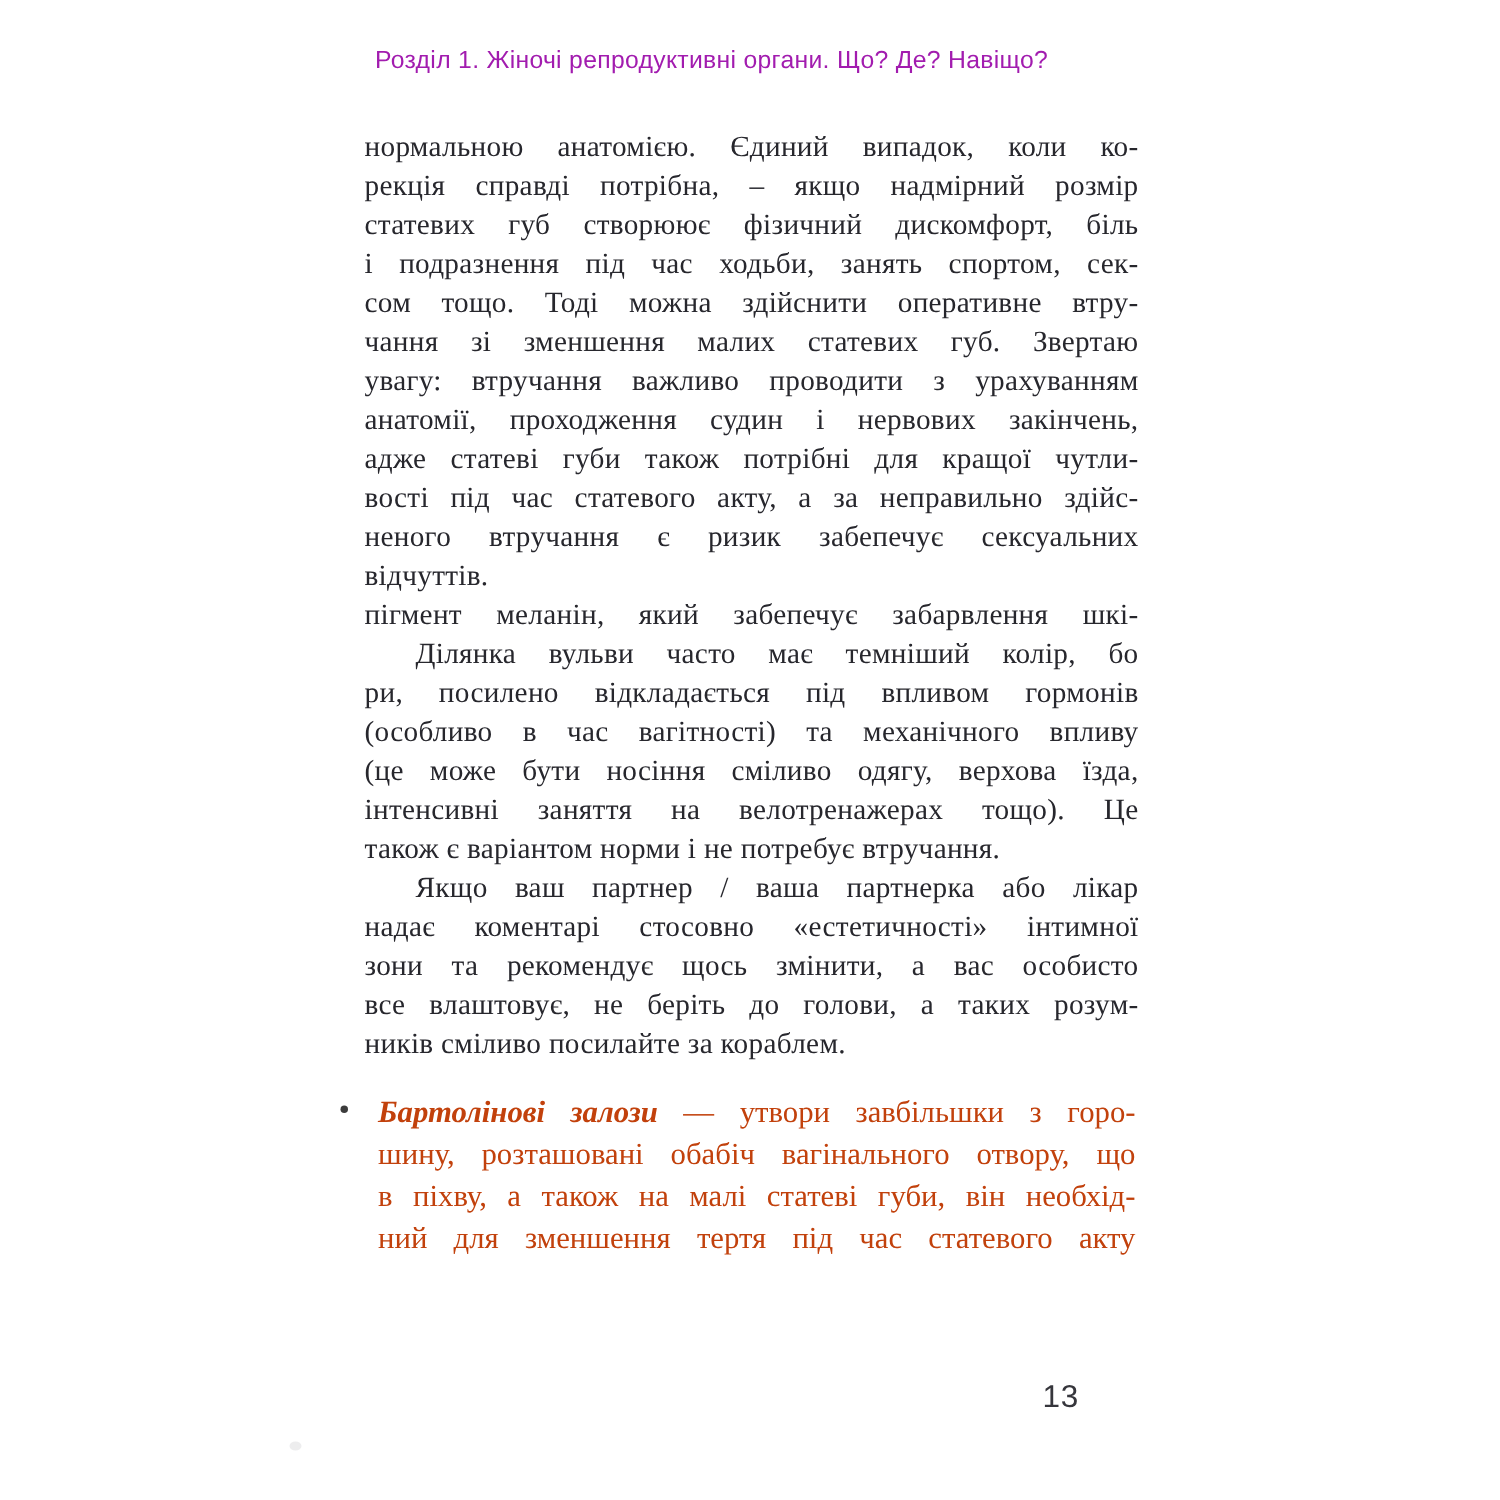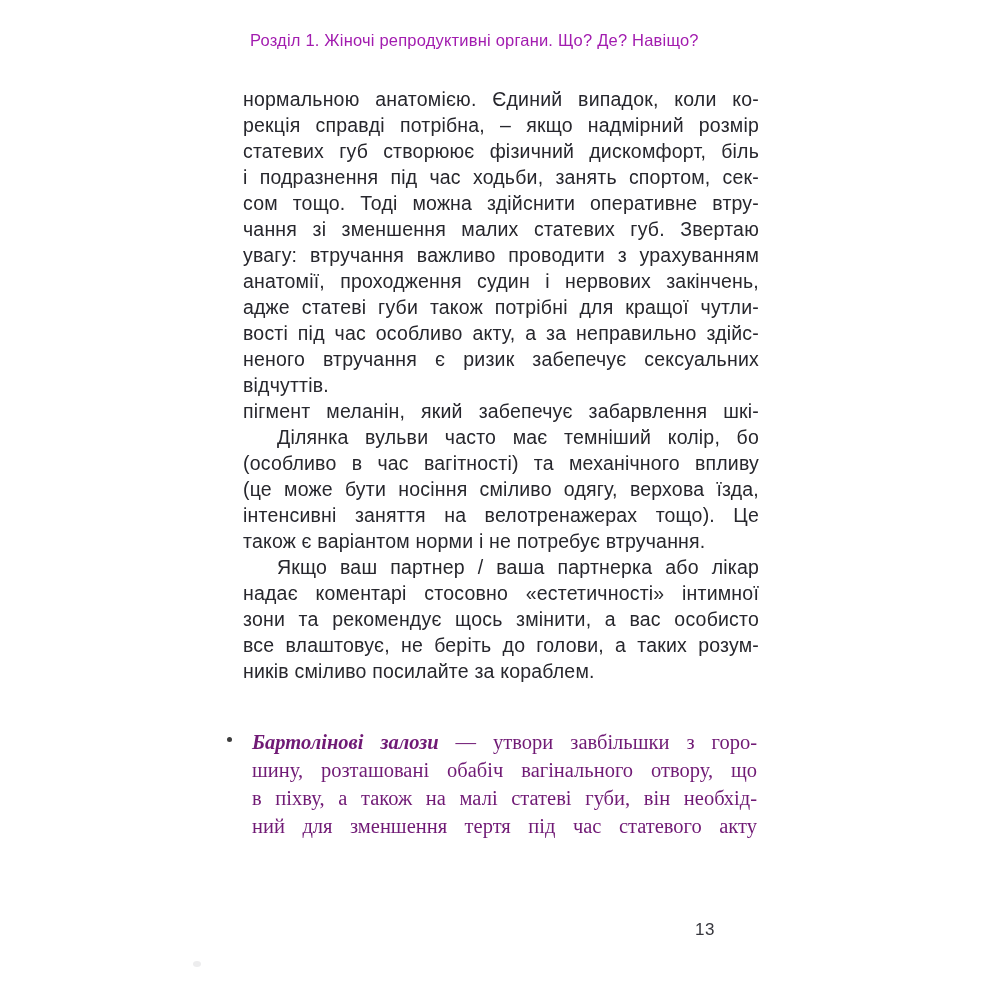--- a/index.html
+++ b/index.html
@@ -32,48 +32,49 @@
     font-weight:500;
     letter-spacing:0.2px;
     color:#27272d;
   }
   .line {
     text-align:justify;
     text-align-last:justify;
     height:26px;
     overflow:visible;
     white-space:normal;
+    font-family:Liberation Serif, serif;
   }
   .line.par-end { text-align-last:left; }
   .line.indent { text-indent:34px; }
   .bullet-dot {
     position:absolute;
     left:227px; top:737px;
     width:5px; height:5px;
     border-radius:50%;
     background:#3c3c3c;
   }
   .bullet-block {
     position:absolute;
     left:252px; top:728px;
     width:505px;
     font-family:"Liberation Serif", serif;
     font-size:20.5px;
     line-height:28px;
-    color:#701a75;
+    color:#c2410c;
   }
   .bullet-block .line { height:28px; }
   .lead {
     font-weight:700;
     font-style:italic;
   }
   .page-number {
     position:absolute;
     left:695px; top:920px;
-    font-size:17px;
+    font-size:21px;
     letter-spacing:0.5px;
     color:#36363c;
   }
   .scan-smudge {
     position:absolute;
     left:193px; top:961px;
     width:8px; height:6px;
     background:#ededee;
     border-radius:50%;
   }
@@ -89,26 +90,27 @@
 
     <div class="line">нормальною анатомією. Єдиний випадок, коли ко-</div>
     <div class="line">рекція справді потрібна, – якщо надмірний розмір</div>
     <div class="line">статевих губ створюює фізичний дискомфорт, біль</div>
     <div class="line">і подразнення під час ходьби, занять спортом, сек-</div>
     <div class="line">сом тощо. Тоді можна здійснити оперативне втру-</div>
     <div class="line">чання зі зменшення малих статевих губ. Звертаю</div>
     <div class="line">увагу: втручання важливо проводити з урахуванням</div>
     <div class="line">анатомії, проходження судин і нервових закінчень,</div>
     <div class="line">адже статеві губи також потрібні для кращої чутли-</div>
-    <div class="line">вості під час особливо акту, а за неправильно здійс-</div>
+    <div class="line">вості під час статевого акту, а за неправильно здійс-</div>
     <div class="line">неного втручання є ризик забепечує сексуальних</div>
     <div class="line par-end">відчуттів.</div>
 
     <div class="line">пігмент меланін, який забепечує забарвлення шкі-</div>
     <div class="line indent">Ділянка вульви часто має темніший колір, бо</div>
+    <div class="line">ри, посилено відкладається під впливом гормонів</div>
     <div class="line">(особливо в час вагітності) та механічного впливу</div>
     <div class="line">(це може бути носіння сміливо одягу, верхова їзда,</div>
     <div class="line">інтенсивні заняття на велотренажерах тощо). Це</div>
     <div class="line par-end">також є варіантом норми і не потребує втручання.</div>
 
     <div class="line indent">Якщо ваш партнер / ваша партнерка або лікар</div>
     <div class="line">надає коментарі стосовно «естетичності» інтимної</div>
     <div class="line">зони та рекомендує щось змінити, а вас особисто</div>
     <div class="line">все влаштовує, не беріть до голови, а таких розум-</div>
     <div class="line par-end">ників сміливо посилайте за кораблем.</div>

